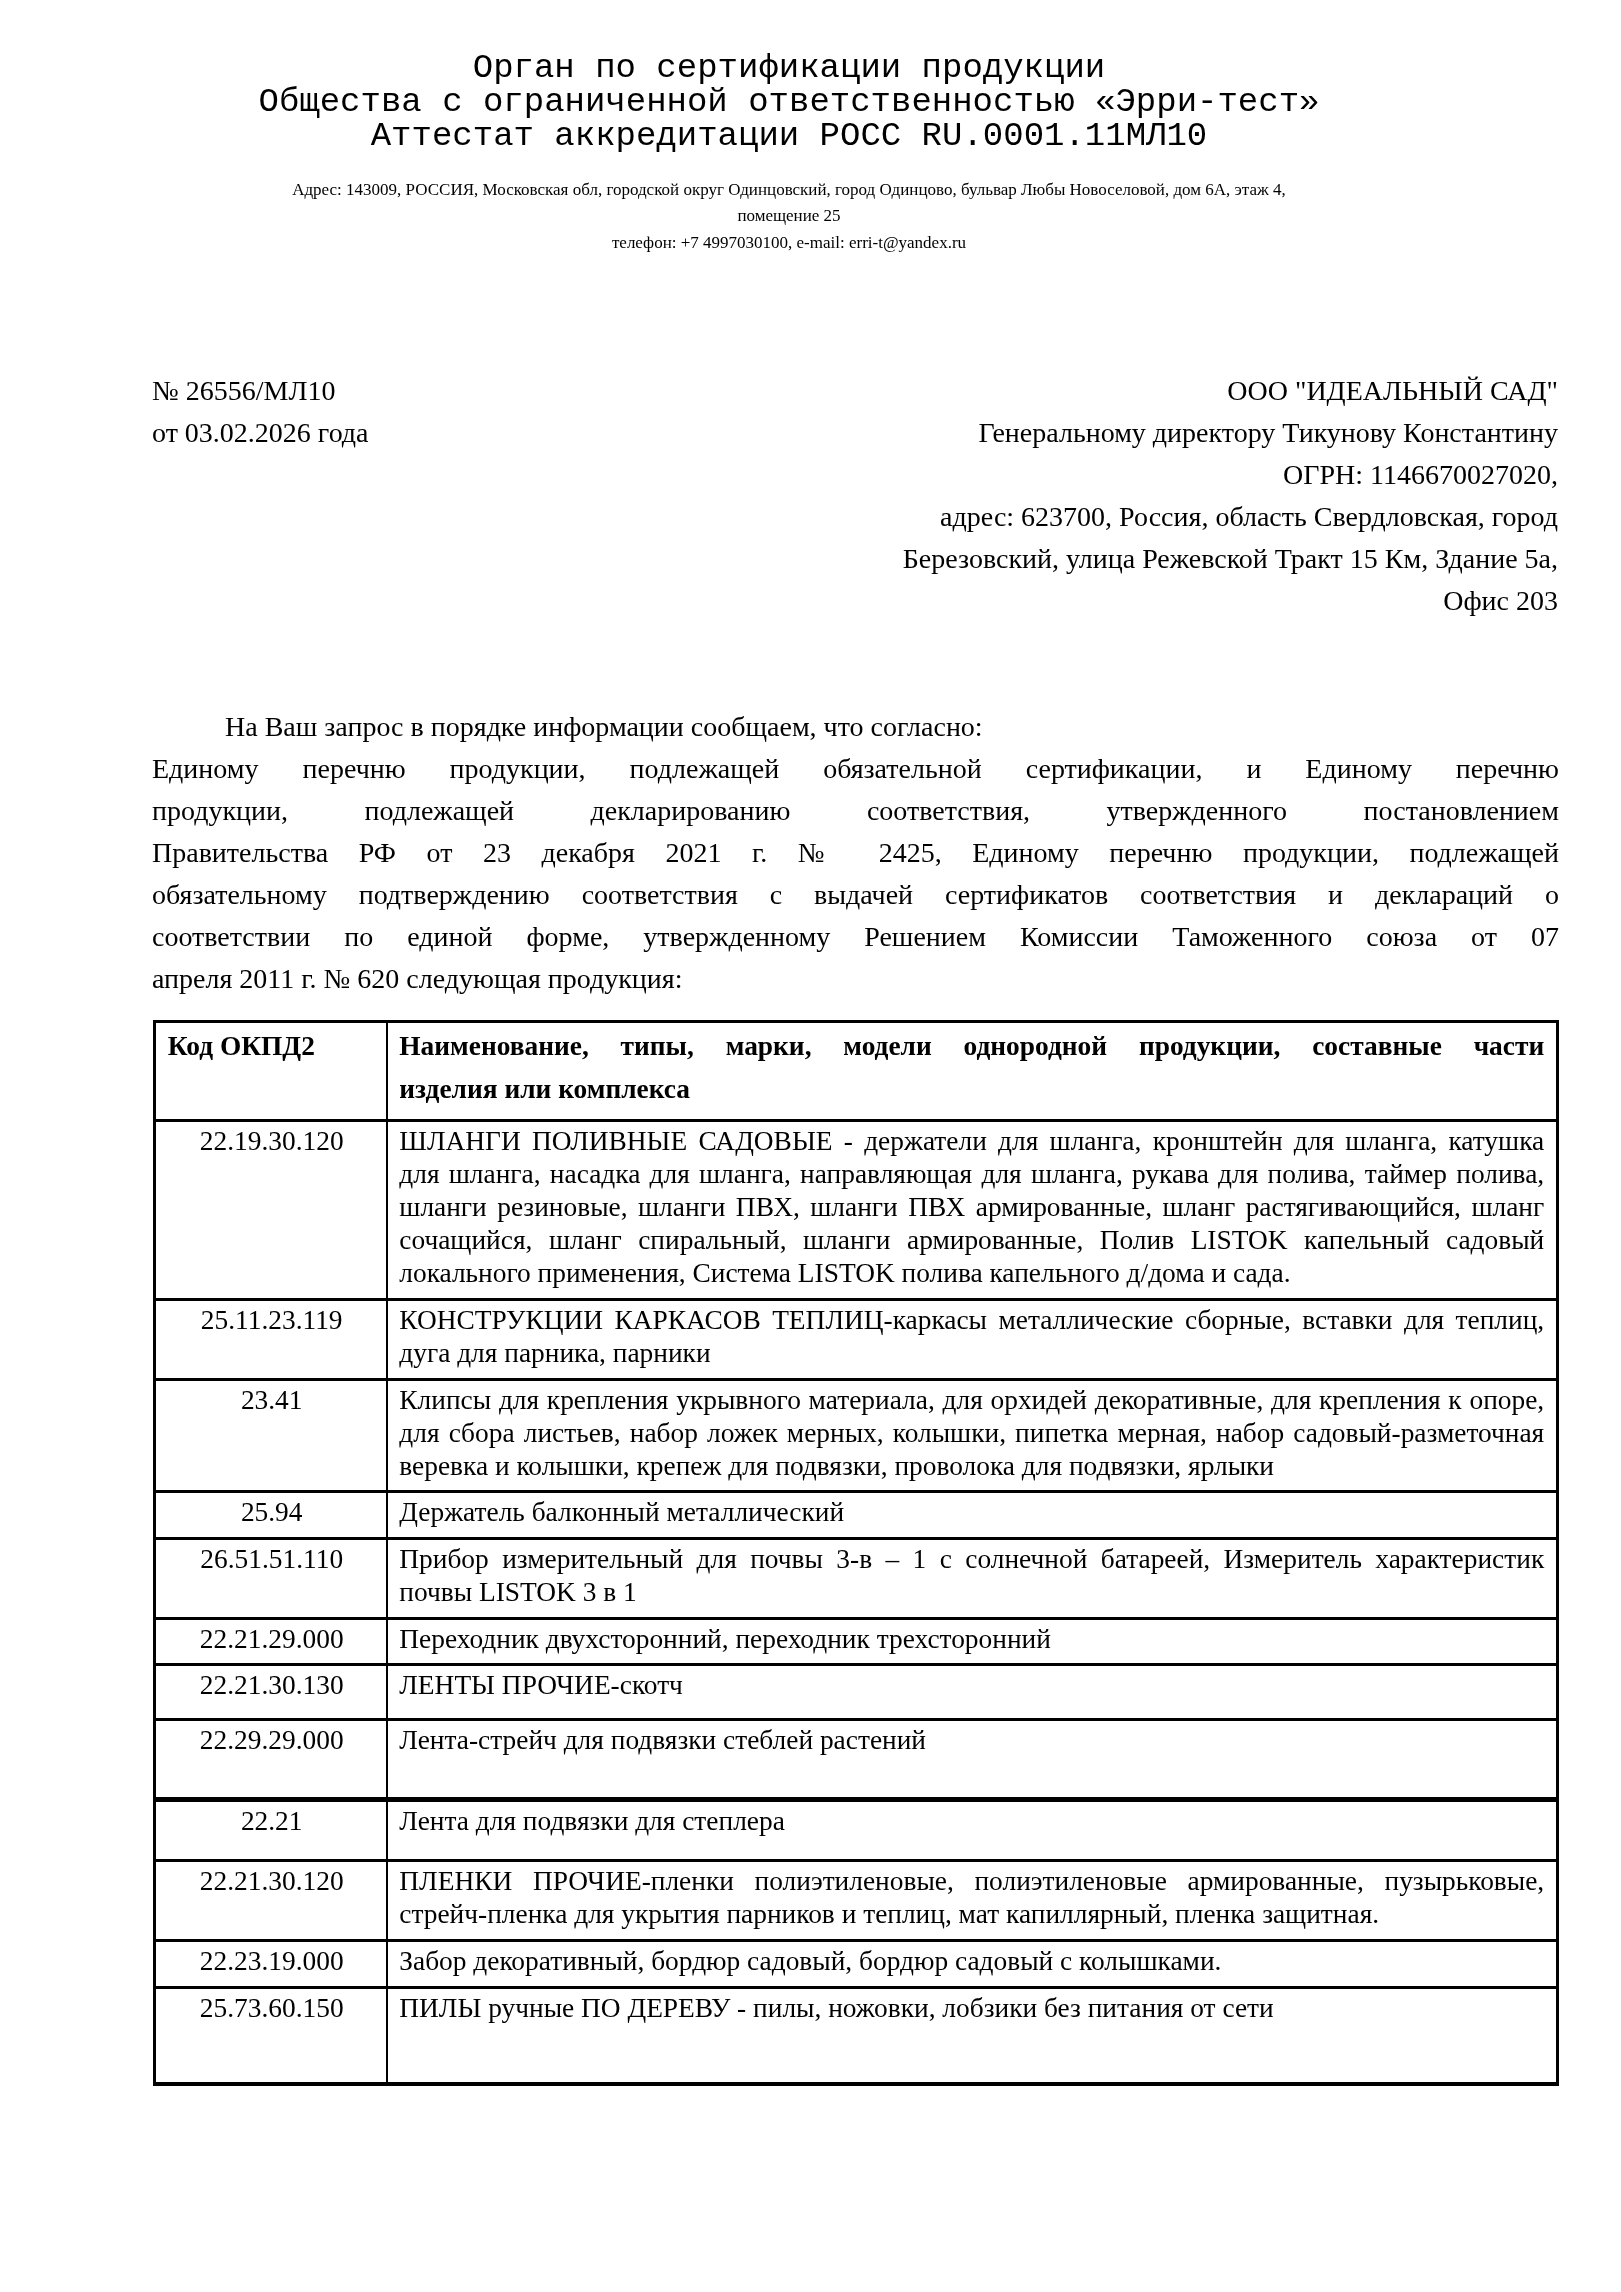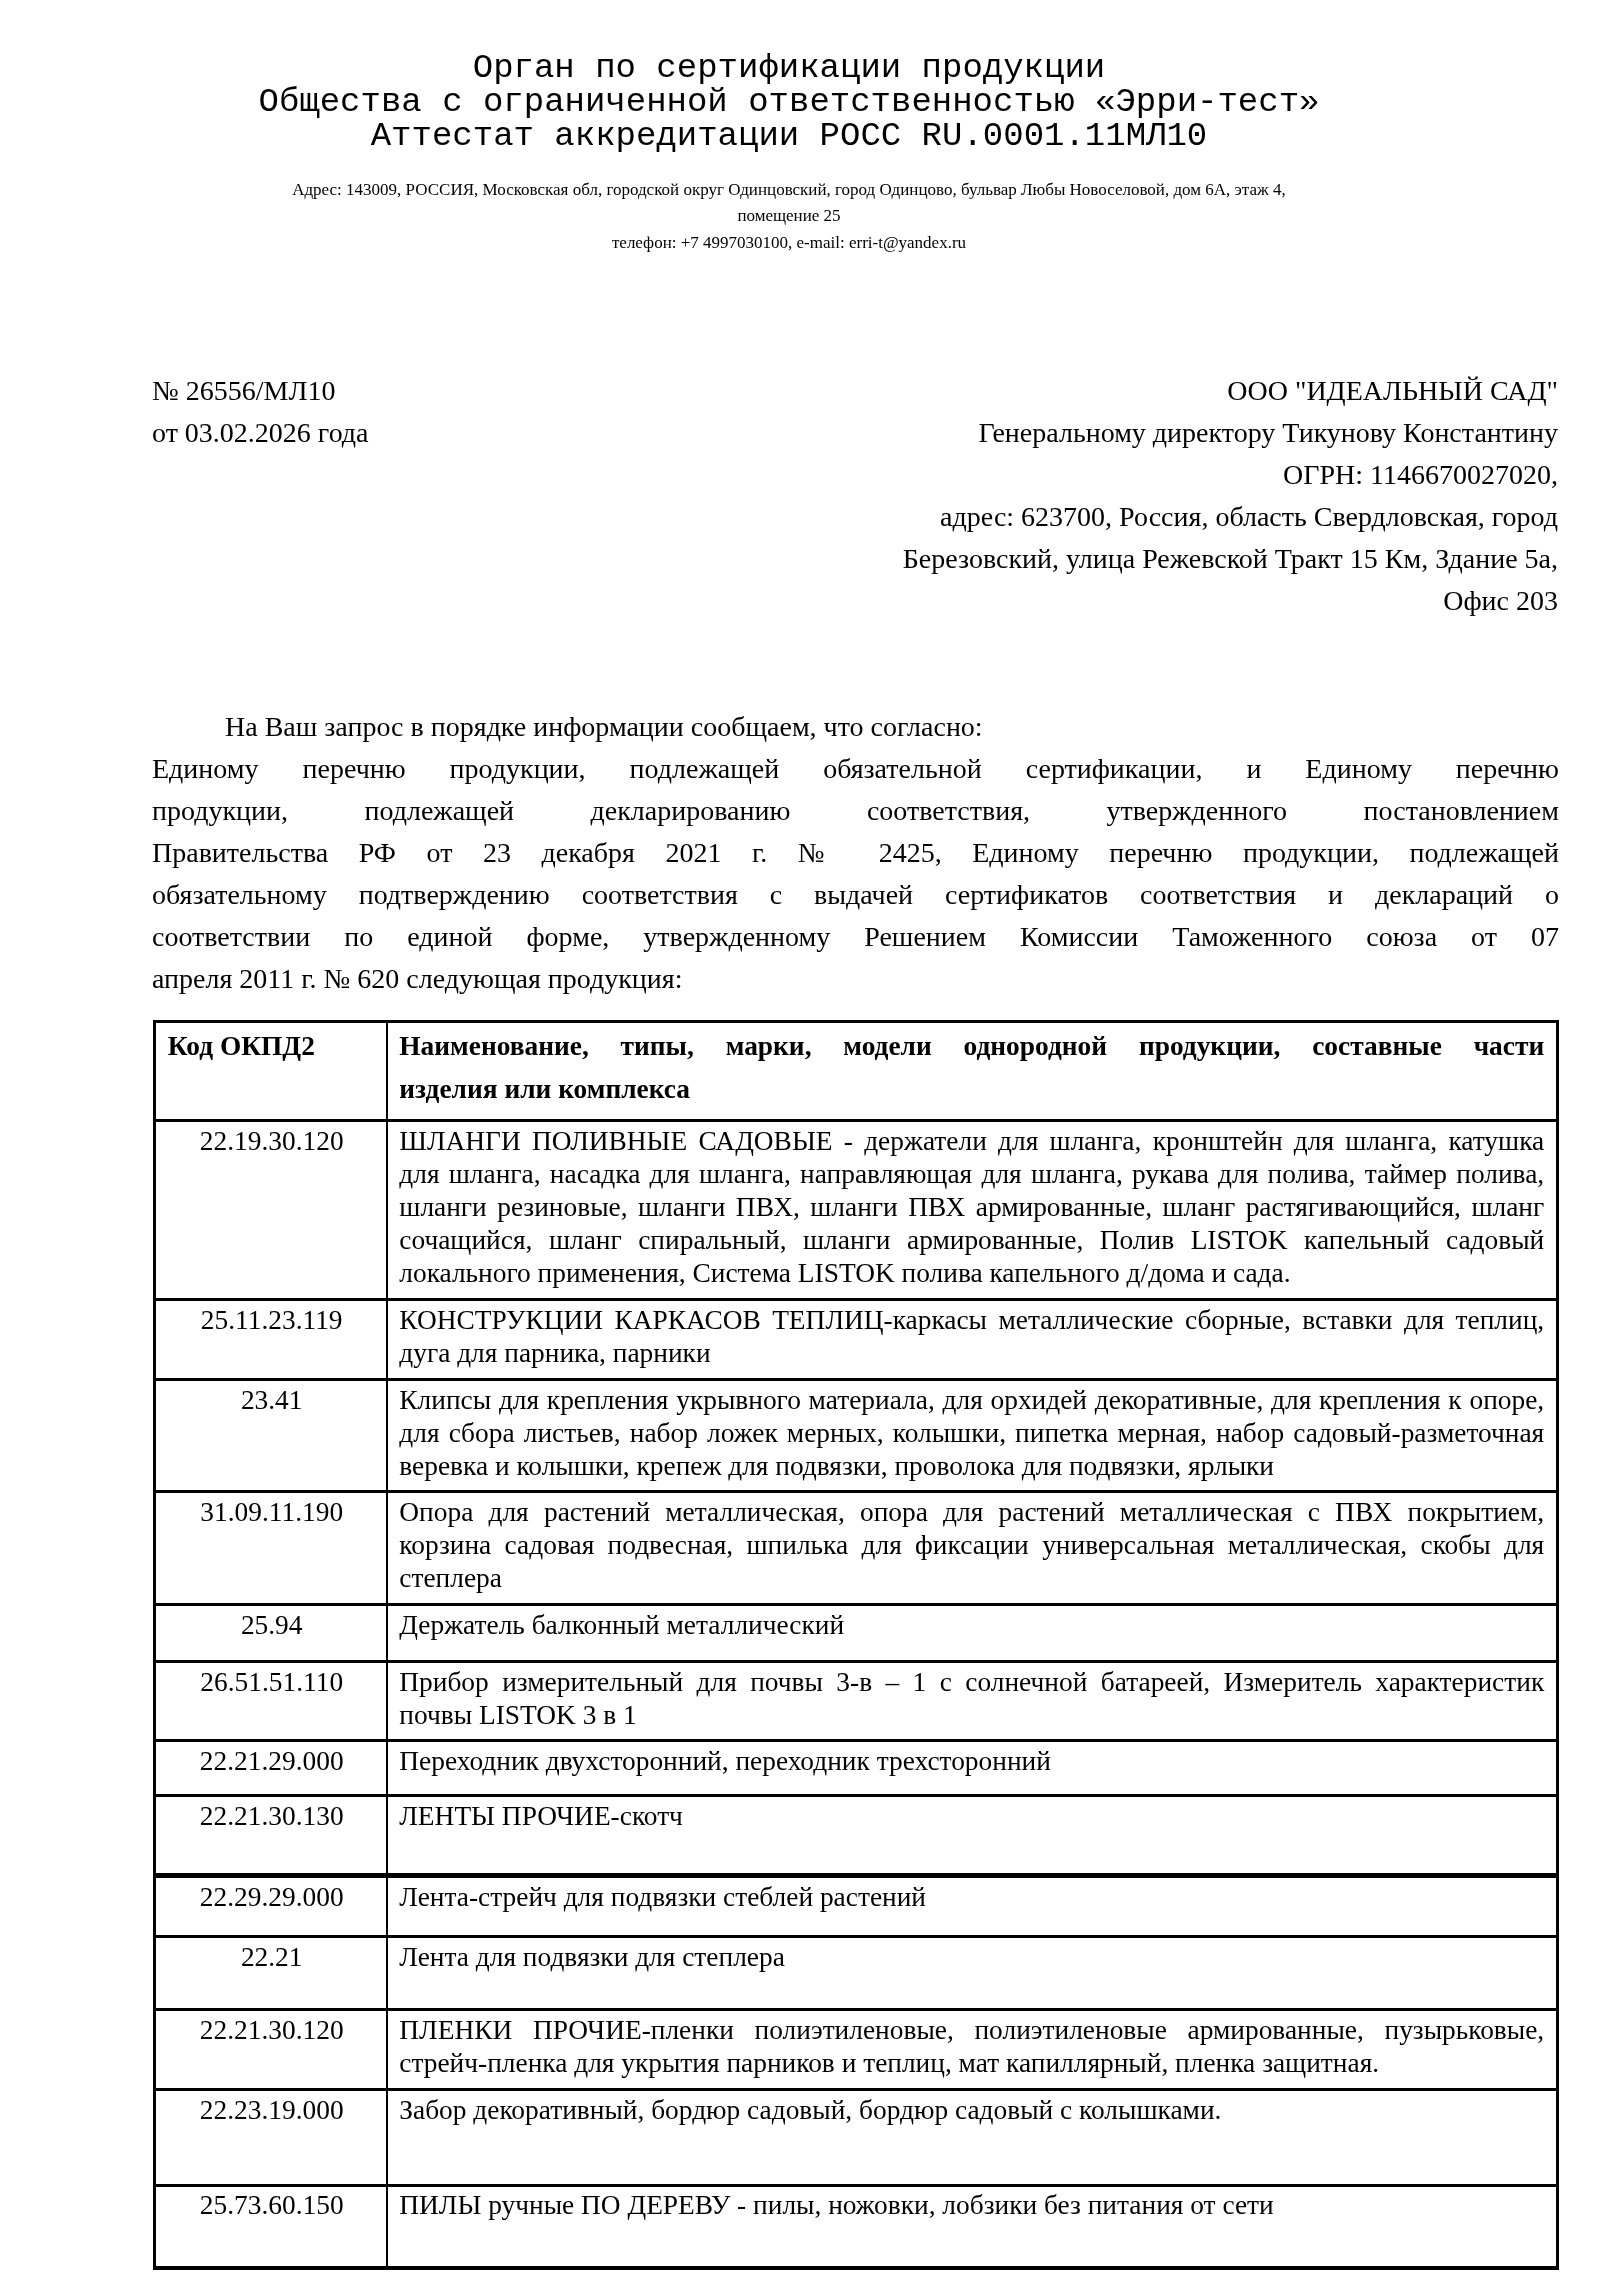--- a/index.html
+++ b/index.html
@@ -180,24 +180,20 @@
       </tr>
       <tr>
         <td class="code">25.11.23.119</td>
         <td class="desc">КОНСТРУКЦИИ КАРКАСОВ ТЕПЛИЦ-каркасы металлические сборные, вставки для теплиц, дуга для парника, парники</td>
       </tr>
       <tr>
         <td class="code">23.41</td>
         <td class="desc">Клипсы для крепления укрывного материала, для орхидей декоративные, для крепления к опоре, для сбора листьев, набор ложек мерных, колышки, пипетка мерная, набор садовый-разметочная веревка и колышки, крепеж для подвязки, проволока для подвязки, ярлыки</td>
       </tr>
       <tr>
-        <td class="code">31.09.11.190</td>
-        <td class="desc">Опора для растений металлическая, опора для растений металлическая с  ПВХ покрытием, корзина садовая подвесная, шпилька для фиксации универсальная металлическая, скобы для степлера</td>
-      </tr>
-      <tr>
         <td class="code">25.94</td>
         <td class="desc">Держатель балконный металлический</td>
       </tr>
       <tr>
         <td class="code">26.51.51.110</td>
         <td class="desc">Прибор измерительный для почвы 3-в – 1 с солнечной батареей, Измеритель характеристик почвы LISTOK 3 в 1</td>
       </tr>
       <tr>
         <td class="code">22.21.29.000</td>
         <td class="desc">Переходник двухсторонний, переходник трехсторонний</td>

